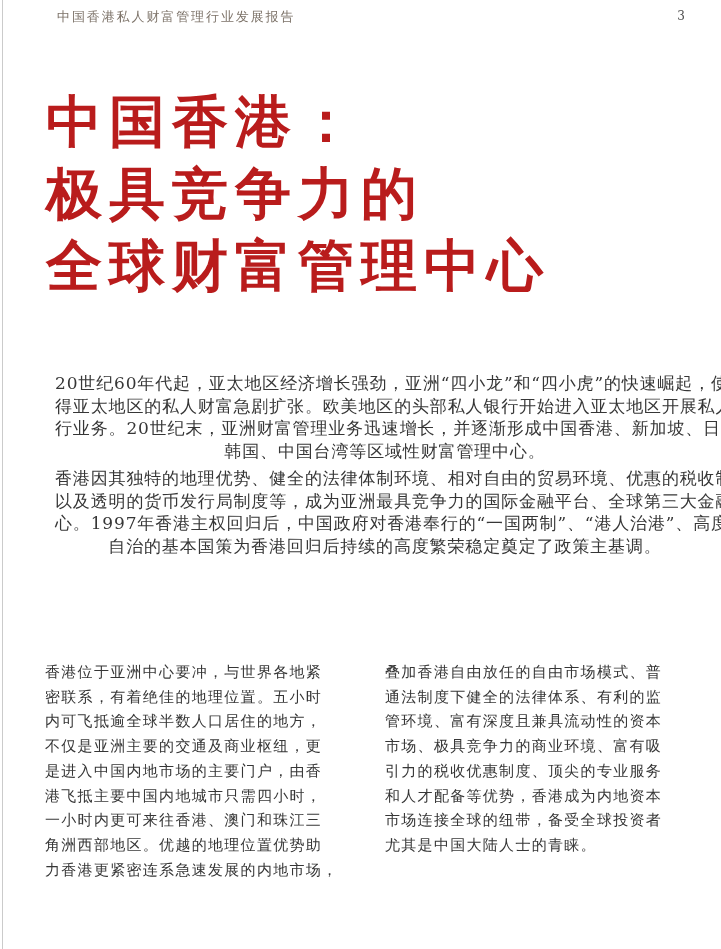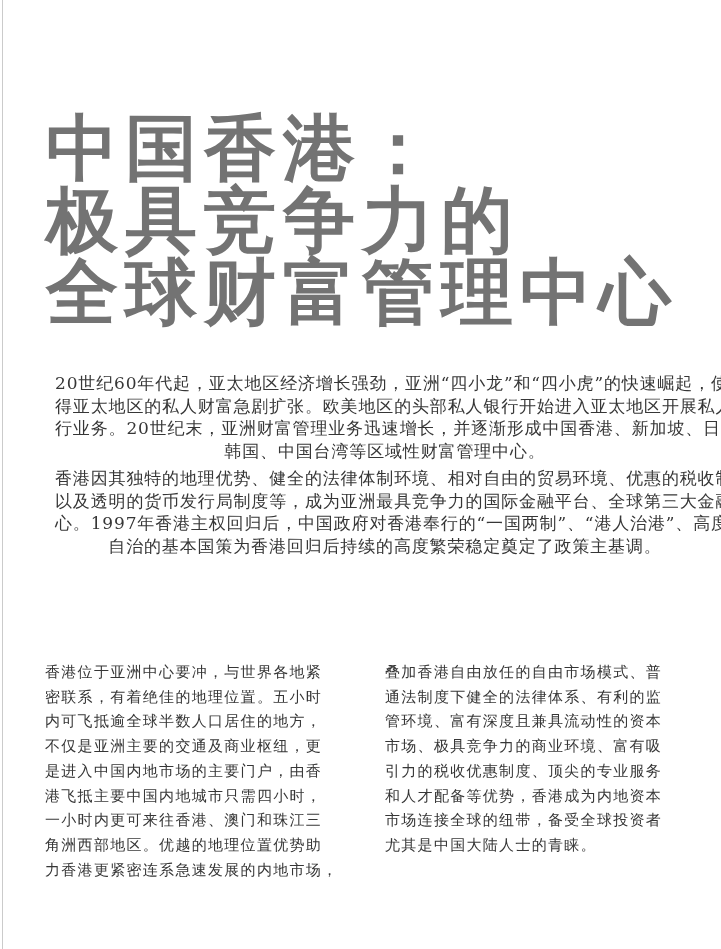--- a/index.html
+++ b/index.html
@@ -39,27 +39,27 @@
     color: #7c7268;
     white-space: nowrap;
   }
   .running-header .page-number {
     font-size: 12px;
     color: #4d4d4d;
     padding-top: 1px;
   }
   h1.page-title {
     position: absolute;
-    top: 112px;
+    top: 85px;
     left: 46px;
-    font-size: 72px;
+    font-size: 56px;
     line-height: 72px;
     font-weight: 700;
     letter-spacing: 7px;
-    color: #737373;
+    color: #b91c1c;
     white-space: pre;
   }
   .intro {
     position: absolute;
     top: 372px;
     left: 55px;
     width: 660px;
     text-align: center;
   }
   .intro p {
@@ -100,20 +100,24 @@
     overflow: visible;
   }
 </style>
 </head>
 <body>
 
 <div class="page">
 
   <div class="left-rule"></div>
 
+  <div class="running-header">
+    <span class="report-title">中国香港私人财富管理行业发展报告</span>
+    <span class="page-number">3</span>
+  </div>
 
   <h1 class="page-title">中国香港：
 极具竞争力的
 全球财富管理中心</h1>
 
   <section class="intro">
     <p>20世纪60年代起，亚太地区经济增长强劲，亚洲“四小龙”和“四小虎”的快速崛起，使
 得亚太地区的私人财富急剧扩张。欧美地区的头部私人银行开始进入亚太地区开展私人银
 行业务。20世纪末，亚洲财富管理业务迅速增长，并逐渐形成中国香港、新加坡、日本、
 韩国、中国台湾等区域性财富管理中心。</p>

